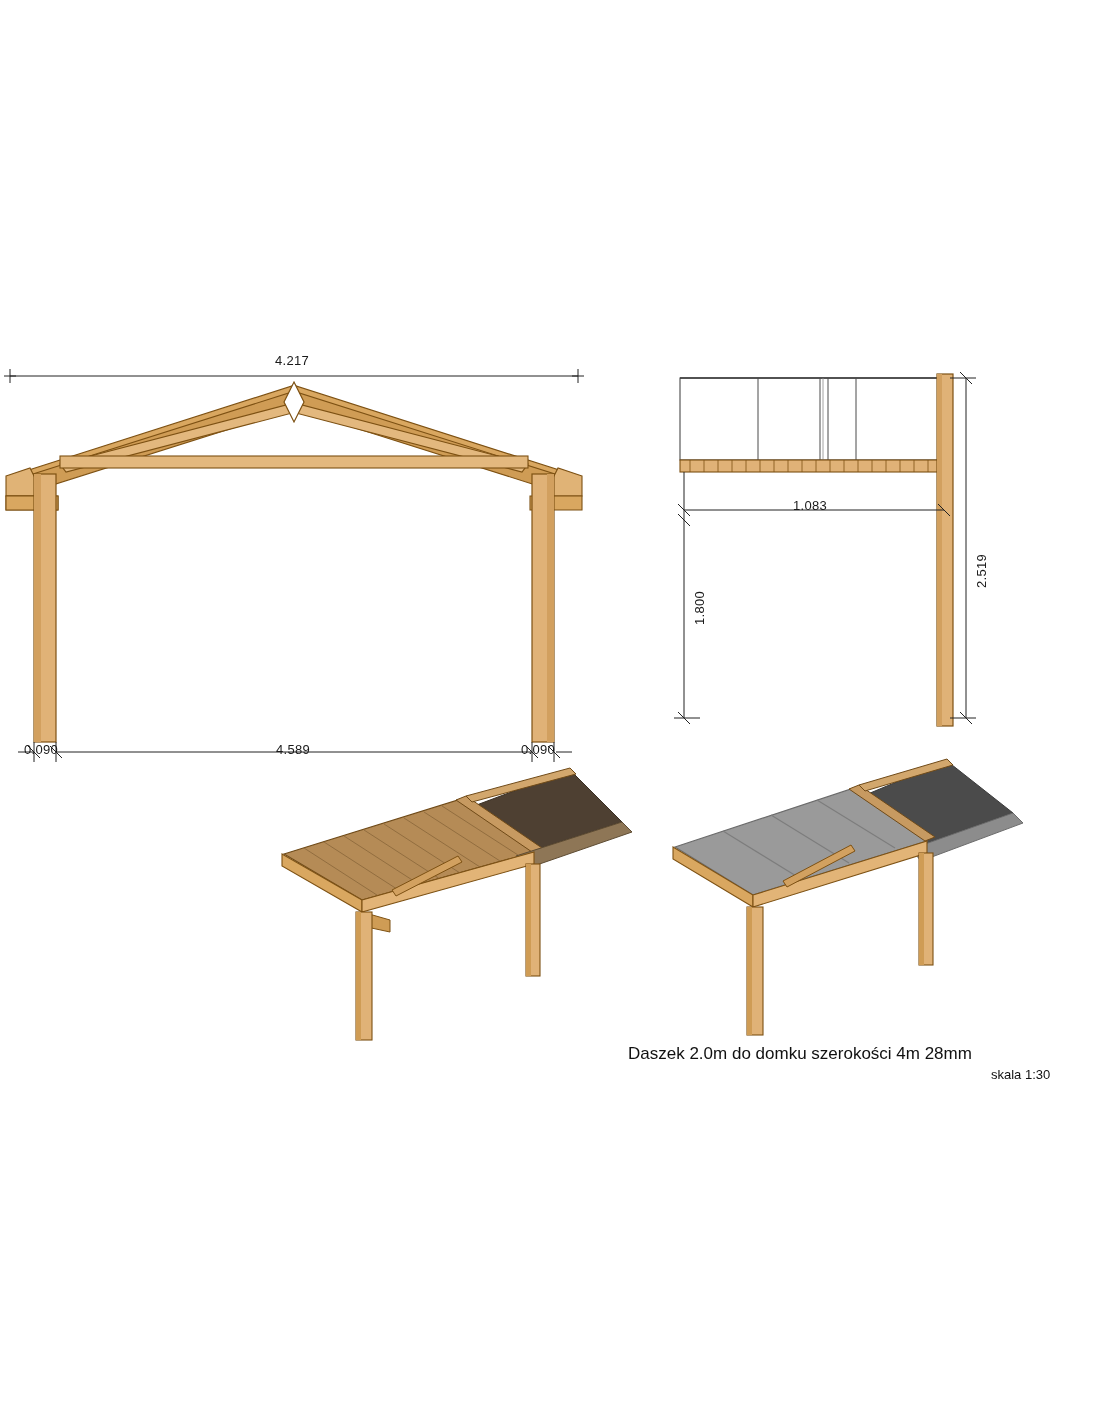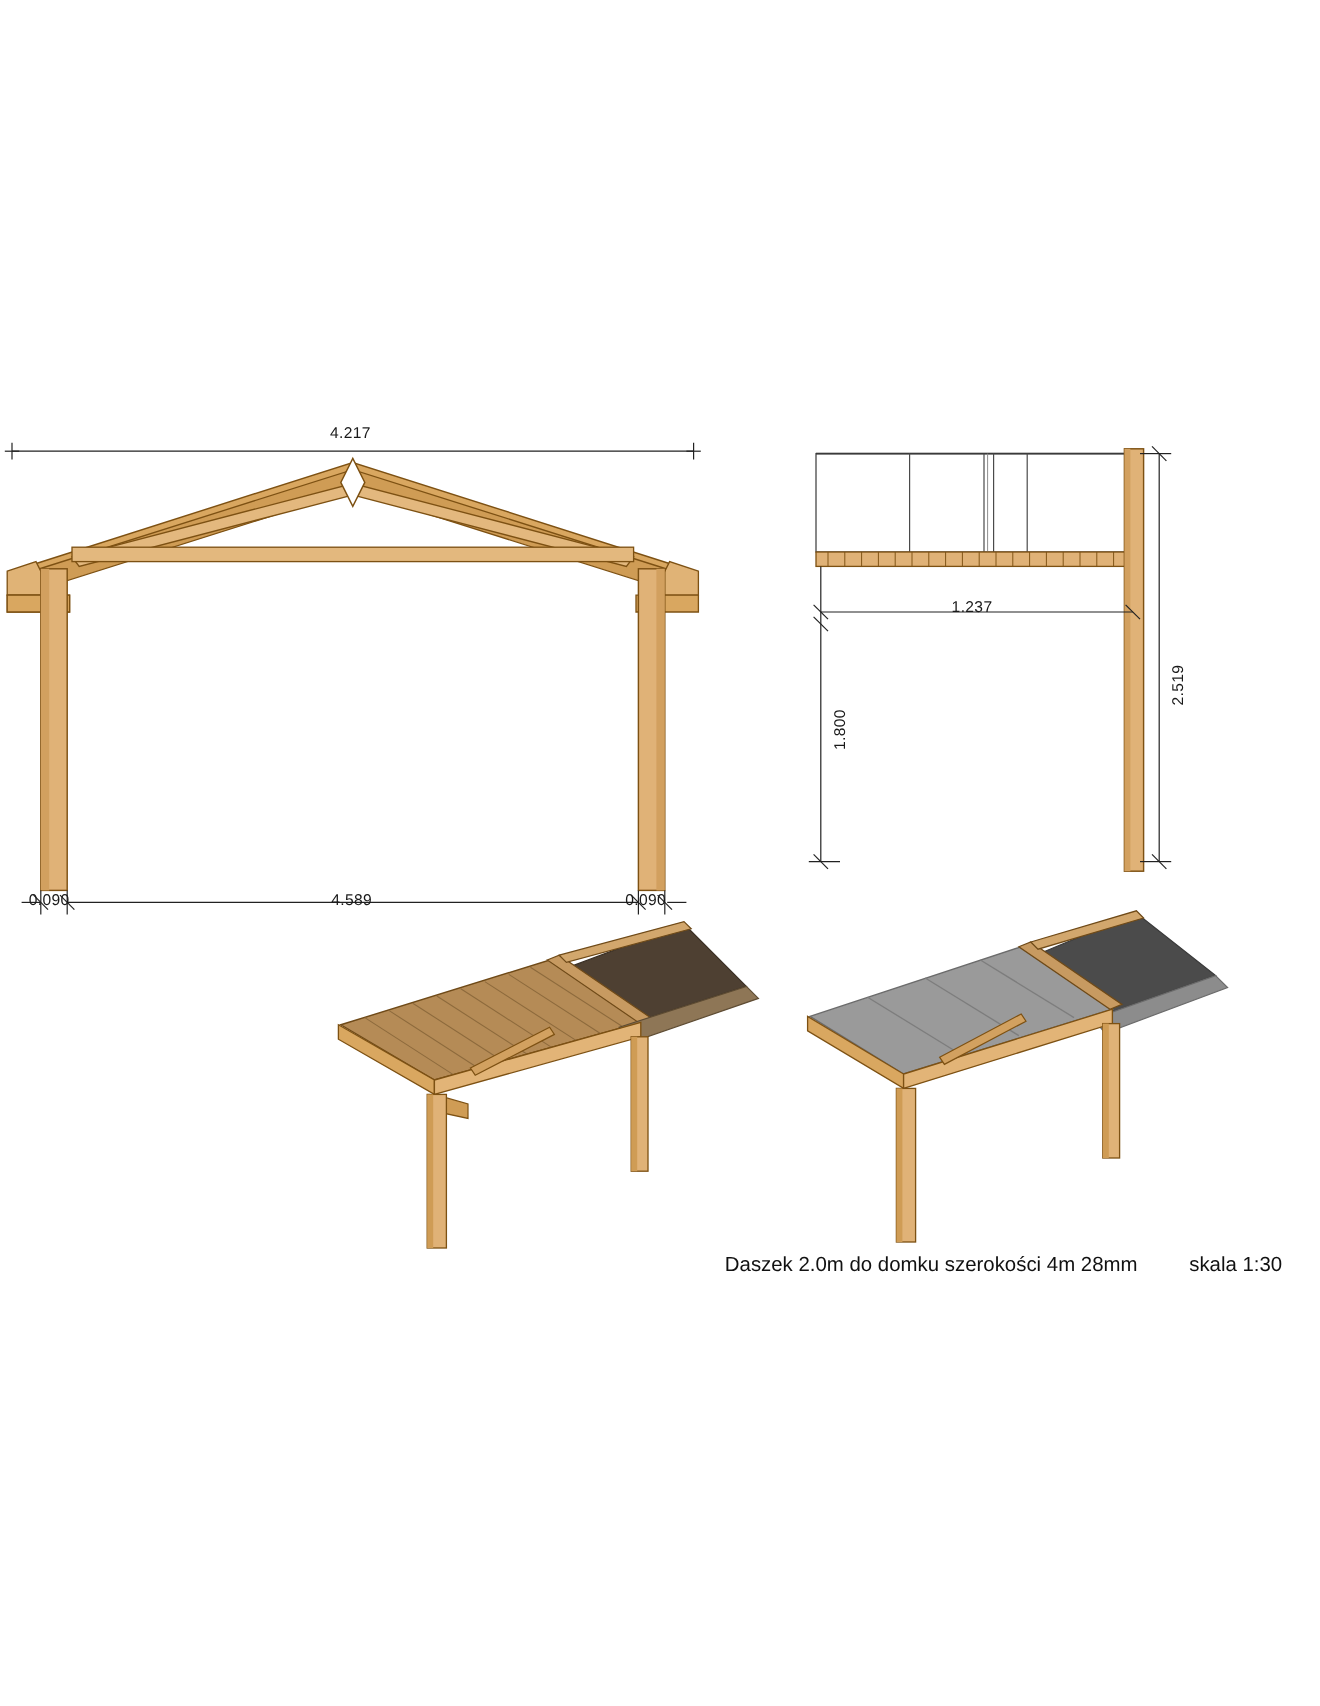--- a/index.html
+++ b/index.html
@@ -33,27 +33,29 @@
   .dim-label.vert {
     transform-origin: left top;
     transform: rotate(-90deg);
   }
   .caption {
     position: absolute;
     font-family: "Liberation Sans", sans-serif;
     font-size: 17px;
     color: #111111;
     white-space: nowrap;
+    margin-left: 24px;
   }
   .scale-label {
     position: absolute;
     font-family: "Liberation Sans", sans-serif;
-    font-size: 17px;
+    font-size: 13px;
     color: #111111;
     white-space: nowrap;
+    margin-top: 23px;
   }
   svg { display: block; }
   .front-view, .side-view, .iso-left, .iso-right {
     position: absolute;
   }
 </style>
 </head>
 <body>
 
 <div class="sheet">
@@ -193,21 +195,21 @@
       <g stroke="#222" stroke-width="1">
         <line x1="306" y1="18" x2="306" y2="358"></line>
         <line x1="300" y1="12" x2="312" y2="24"></line>
         <line x1="300" y1="352" x2="312" y2="364"></line>
         <line x1="290" y1="18" x2="316" y2="18"></line>
         <line x1="290" y1="358" x2="316" y2="358"></line>
       </g>
     </svg>
   </div>
 
-  <div class="dim-label" style="left:793px; top:498px;">1.237</div>
+  <div class="dim-label" style="left:793px; top:498px;">1.083</div>
   <div class="dim-label vert" style="left:692px; top:625px;">1.800</div>
   <div class="dim-label vert" style="left:974px; top:588px;">2.519</div>
 
   <div class="iso-left" style="left:270px; top:760px; width:400px; height:300px;">
     <svg width="400" height="300" viewBox="0 0 400 300">
 
       <polygon points="188,52 300,10 352,62 246,96" fill="#4e4032" stroke="#3a2f24" stroke-width="1"></polygon>
 
       <polygon points="14,94 188,40 264,92 92,140" fill="#b58b56" stroke="#6f4a18" stroke-width="1.2"></polygon>
 

